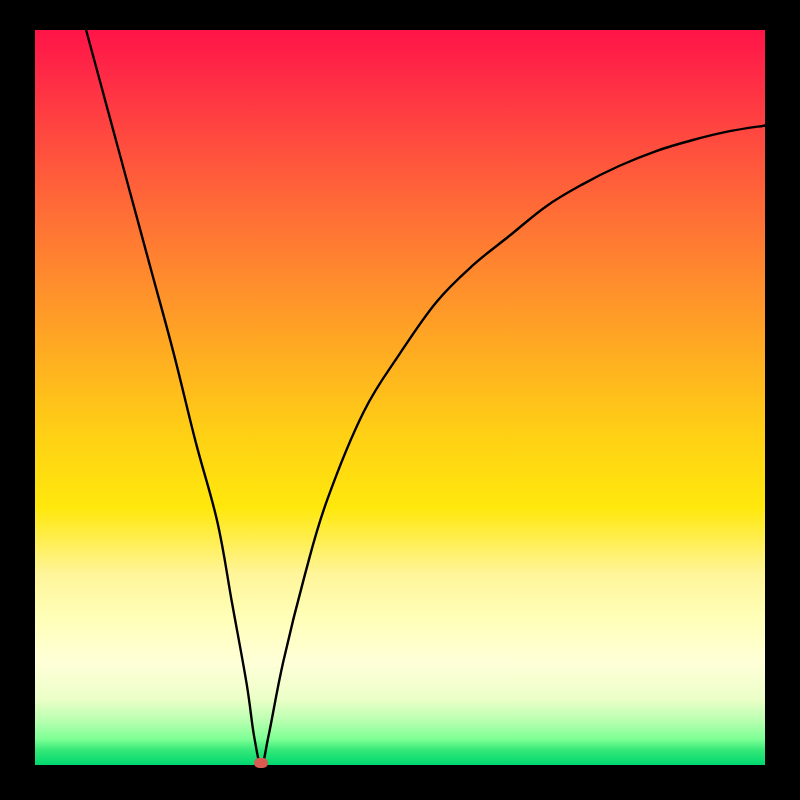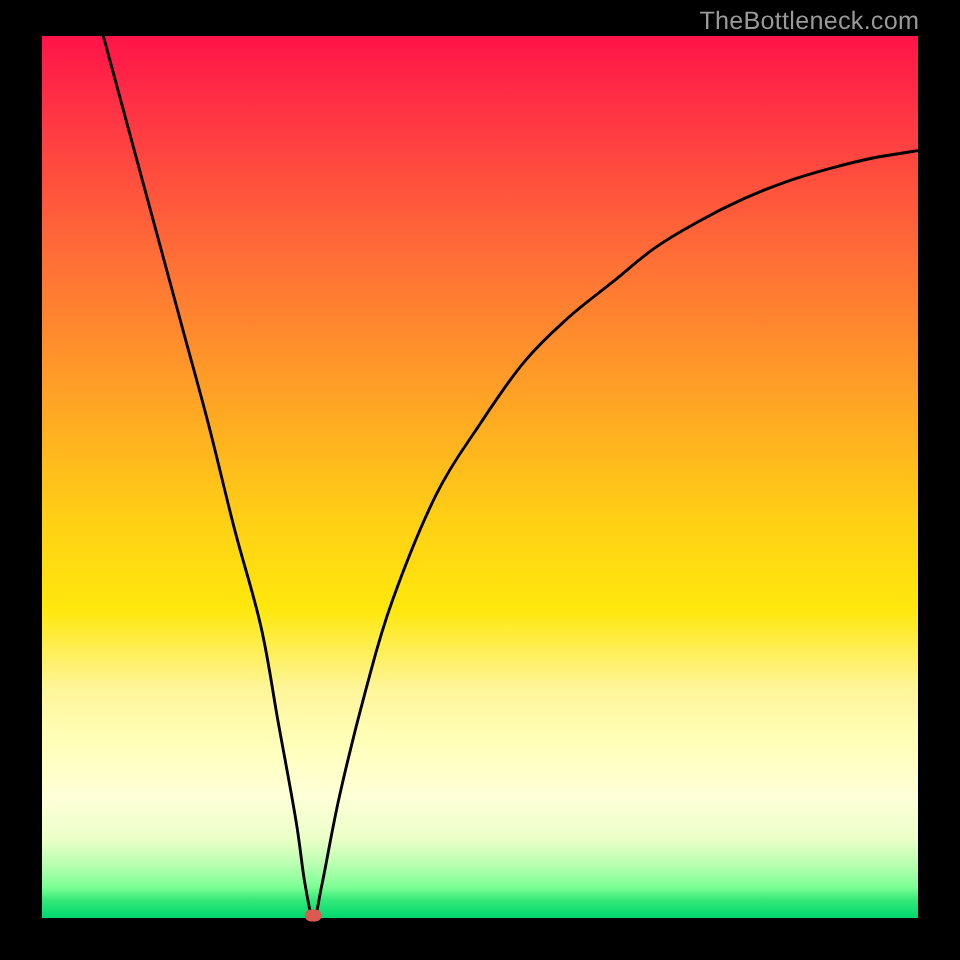--- a/index.html
+++ b/index.html
@@ -67,20 +67,19 @@
     width: 14px;
     height: 10px;
     border-radius: 5px;
     background: #d85a50;
   }
 </style>
 </head>
 <body>
 
 <div class="frame">
-  <div class="watermark">TheBottleneck.com</div>
   <div class="plot">
     <svg class="curve" viewBox="0 0 730 735" preserveAspectRatio="none">
       <path id="curve-path" fill="none" stroke="#000000" stroke-width="2.4" stroke-linecap="round" stroke-linejoin="round" d="M 51.10 0.00 C 55.04 14.55, 65.12 51.74, 73.00 80.85 C 80.88 109.96, 87.02 132.59, 94.90 161.70 C 102.78 190.81, 108.92 213.44, 116.80 242.55 C 124.68 271.66, 130.82 292.97, 138.70 323.40 C 146.58 353.83, 152.72 381.17, 160.60 411.60 C 168.48 442.03, 175.93 463.34, 182.50 492.45 C 189.07 521.56, 191.84 544.19, 197.10 573.30 C 202.36 602.41, 207.76 630.34, 211.70 654.15 C 215.64 677.96, 216.37 691.05, 219.00 705.60 C 221.63 720.15, 223.67 735.00, 226.30 735.00 C 228.93 735.00, 229.66 724.12, 233.60 705.60 C 237.54 687.08, 241.63 661.21, 248.20 632.10 C 254.77 602.99, 262.22 573.01, 270.10 543.90 C 277.98 514.79, 281.49 499.51, 292.00 470.40 C 302.51 441.29, 315.36 408.66, 328.50 382.20 C 341.64 355.74, 351.86 343.25, 365.00 323.40 C 378.14 303.55, 388.36 287.83, 401.50 271.95 C 414.64 256.07, 424.86 247.11, 438.00 235.20 C 451.14 223.29, 461.36 216.38, 474.50 205.80 C 487.64 195.22, 497.86 185.66, 511.00 176.40 C 524.14 167.14, 534.36 161.63, 547.50 154.35 C 560.64 147.07, 570.86 141.93, 584.00 135.98 C 597.14 130.02, 607.36 125.91, 620.50 121.27 C 633.64 116.64, 643.86 113.82, 657.00 110.25 C 670.14 106.68, 680.36 104.08, 693.50 101.43 C 706.64 98.78, 723.43 96.61, 730.00 95.55"></path>
     </svg>
     <div id="min-marker" class="marker" style="left: 219.3px; top: 728px; background: rgb(216, 90, 80);"></div>
   </div>
 </div>
 
 </body></html>

